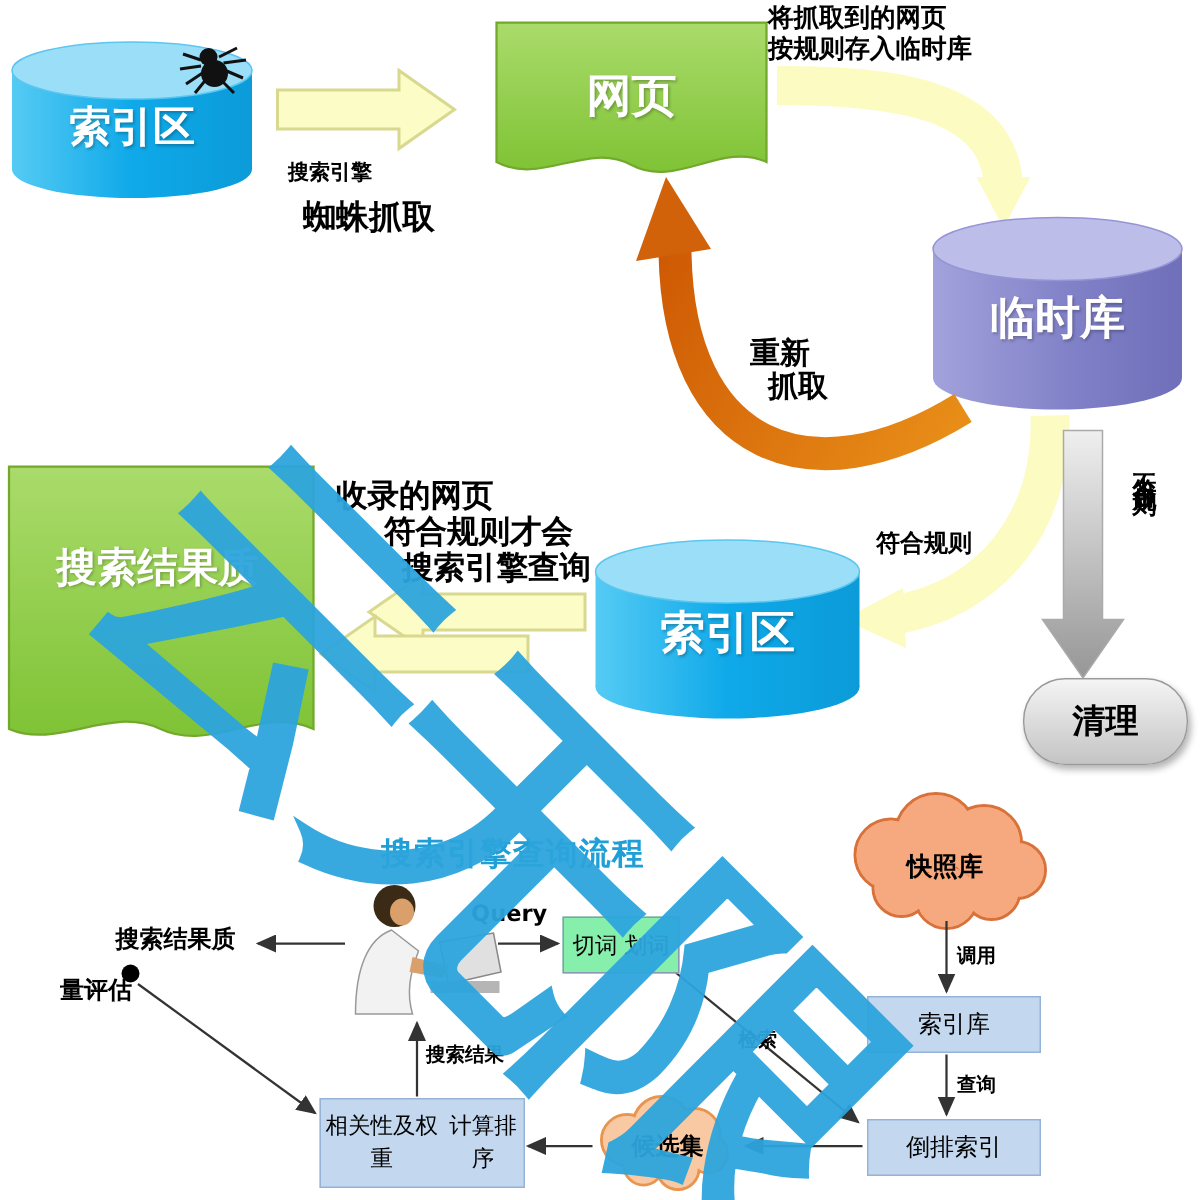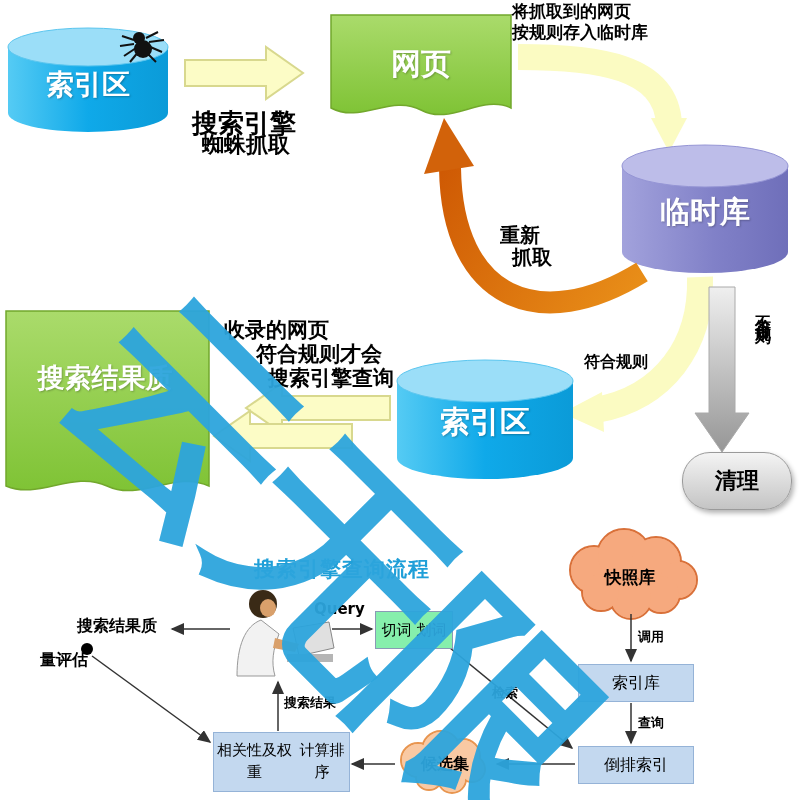--- a/index.html
+++ b/index.html
@@ -178,21 +178,21 @@
     <line x1="395" y1="764" x2="352" y2="764" marker-end="url(#arr)"></line>
     <line x1="278" y1="731" x2="278" y2="682" marker-end="url(#arr)"></line>
     <line x1="230" y1="629" x2="172" y2="629" marker-end="url(#arr)"></line>
     <line x1="92" y1="656" x2="210" y2="742" marker-end="url(#arr)"></line>
   </g>
   <circle cx="87" cy="649" r="6" fill="#000"></circle>
 </svg>
 
 <div class="wlabel" style="left:8px;top:66px;width:160px;font-size:28px;">索引区</div>
 
-<div class="t" style="left:192px;top:106px;font-size:26px;">搜索引擎</div>
+<div class="t" style="left:192px;top:106px;font-size:14px;">搜索引擎</div>
 <div class="t" style="left:202px;top:130px;font-size:22px;">蜘蛛抓取</div>
 
 <div class="wlabel" style="left:330px;top:44px;width:182px;font-size:30px;">网页</div>
 
 <div class="t" style="left:512px;top:0px;font-size:17px;">将抓取到的网页</div>
 <div class="t" style="left:512px;top:21px;font-size:17px;">按规则存入临时库</div>
 
 <div class="wlabel" style="left:620px;top:192px;width:170px;font-size:30px;">临时库</div>
 
 <div class="t" style="left:500px;top:222px;font-size:20px;">重新</div>

